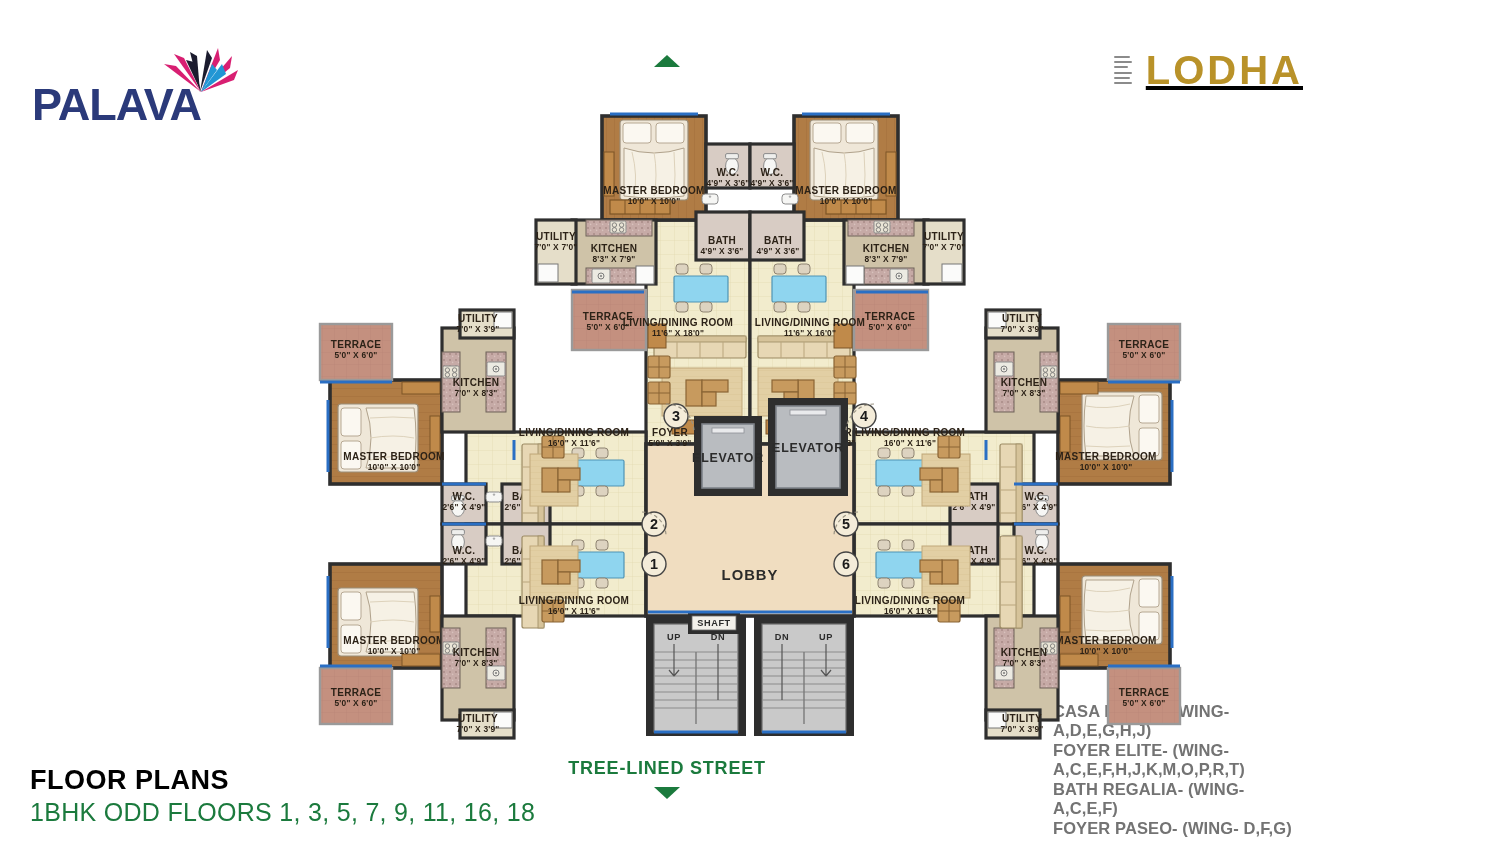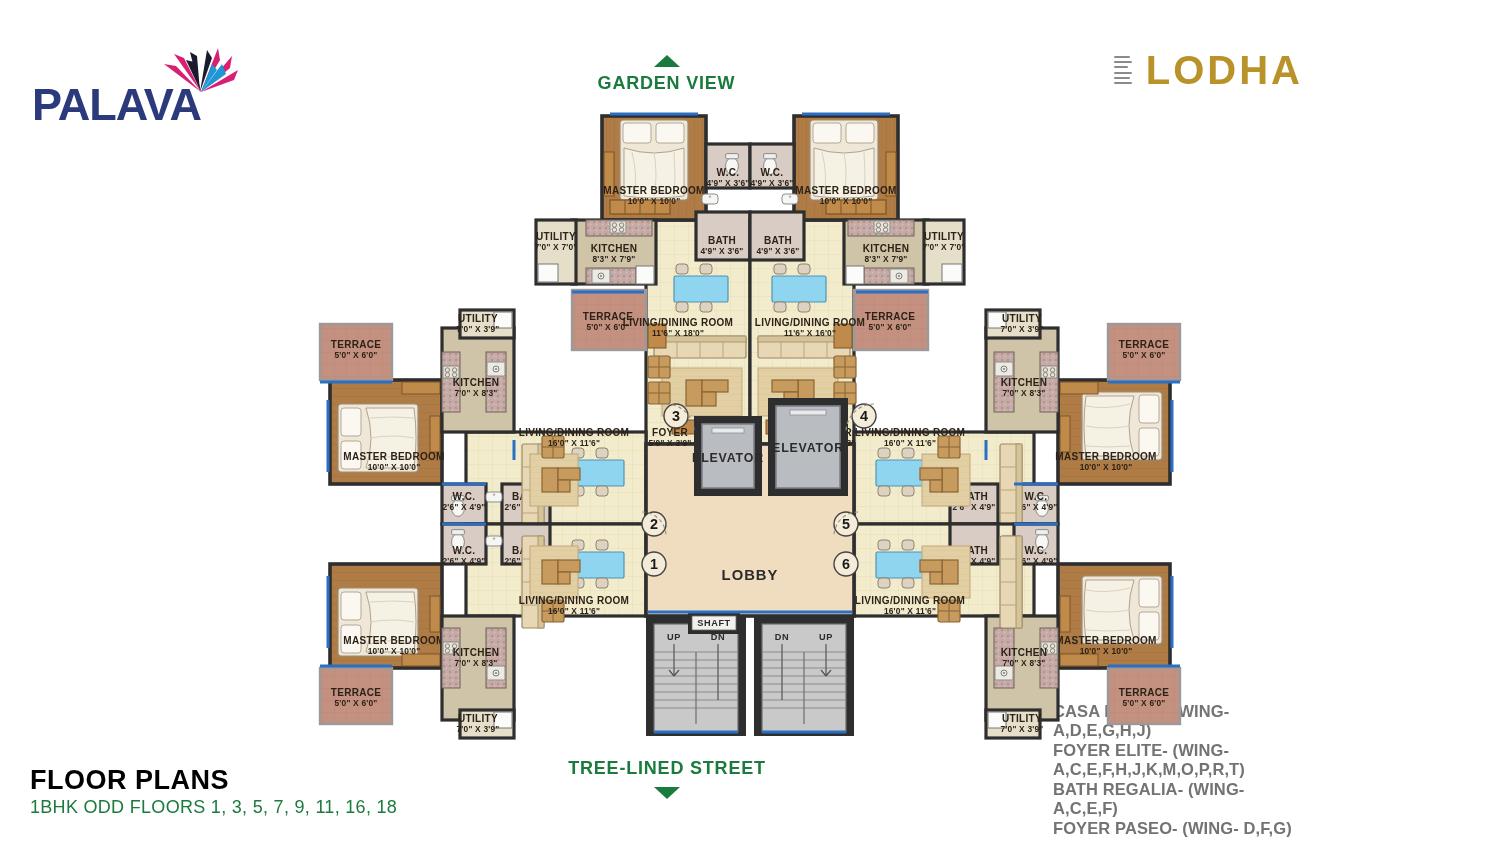--- a/index.html
+++ b/index.html
@@ -15,21 +15,21 @@
   
   .palava { position:absolute; left:32px; top:40px; width:210px; height:95px; }
   .palava-word {
     position:absolute; left:0; bottom:4px;
     font-size:45px; font-weight:bold; letter-spacing:-1px;
     color:#2b3a7a; font-family:"Liberation Sans", sans-serif;
   }
   .palava-fan { position:absolute; left:128px; top:2px; width:82px; height:52px; }
 
   
-  .lodha { position:absolute; right:30px; top:48px; height:44px; display:flex; align-items:center; gap:14px;}
+  .lodha { position:absolute; right:30px; top:48px; height:44px; display:flex; align-items:center; gap:14px;text-decoration:underline;}
   .lodha-bars { display:flex; flex-direction:column; justify-content:space-between; width:18px; height:28px;}
   .lodha-bars i { display:block; height:2px; background:#8b8b8b; border-radius:1px;}
   .lodha-bars i:nth-child(1){width:16px}
   .lodha-bars i:nth-child(2){width:18px}
   .lodha-bars i:nth-child(3){width:14px}
   .lodha-bars i:nth-child(4){width:18px}
   .lodha-bars i:nth-child(5){width:16px}
   .lodha-bars i:nth-child(6){width:18px}
   .lodha-word {
     font-size:40px; font-weight:bold; letter-spacing:3px; color:#b99229;
@@ -43,21 +43,21 @@
   .tri-down {
     width:0;height:0;border-left:13px solid transparent;border-right:13px solid transparent;
     border-top:12px solid #1b7a3d; margin:8px auto 0;
   }
   .view-label { font-size:18px; font-weight:bold; letter-spacing:.8px; color:#1b7a3d; }
   .street { position:absolute; left:1px; right:0; top:758px; text-align:center; }
 
   
   .title-block { position:absolute; left:30px; top:765px; }
   .title-main { font-size:27px; font-weight:bold; letter-spacing:.5px; color:#000000; line-height:1.15;}
-  .title-sub  { font-size:18px; font-weight:normal; letter-spacing:.3px; color:#1b7a3d; line-height:1.3;}
+  .title-sub  { font-size:25px; font-weight:normal; letter-spacing:.3px; color:#1b7a3d; line-height:1.3;}
 
   
   .legend { position:absolute; right:30px; top:702px; width:250px; text-align:left; }
   .legend-line { font-size:16.5px; font-weight:bold; color:#737373; line-height:1.18; letter-spacing:.1px;}
 
   
   #plan { position:absolute; left:310px; top:100px; width:880px; height:640px; }
   #plan svg { display:block; width:880px; height:640px; }
 
   .rm-label { font-family:"Liberation Sans", sans-serif; font-weight:bold; fill:#2c2217; }
@@ -96,21 +96,20 @@
         <i></i>
         <i></i>
         <i></i>
         <i></i>
     </span>
     <span class="lodha-word">LODHA</span>
   </div>
 
   <div class="garden-view">
     <div class="tri-up"></div>
-    <div class="view-label">GARDEN VIEW</div>
   </div>
 
   <div class="street">
     <div class="view-label">TREE-LINED STREET</div>
     <div class="tri-down"></div>
   </div>
 
   <div class="title-block">
     <div class="title-main">FLOOR PLANS</div>
     <div class="title-sub">1BHK ODD FLOORS 1, 3, 5, 7, 9, 11, 16, 18</div>

